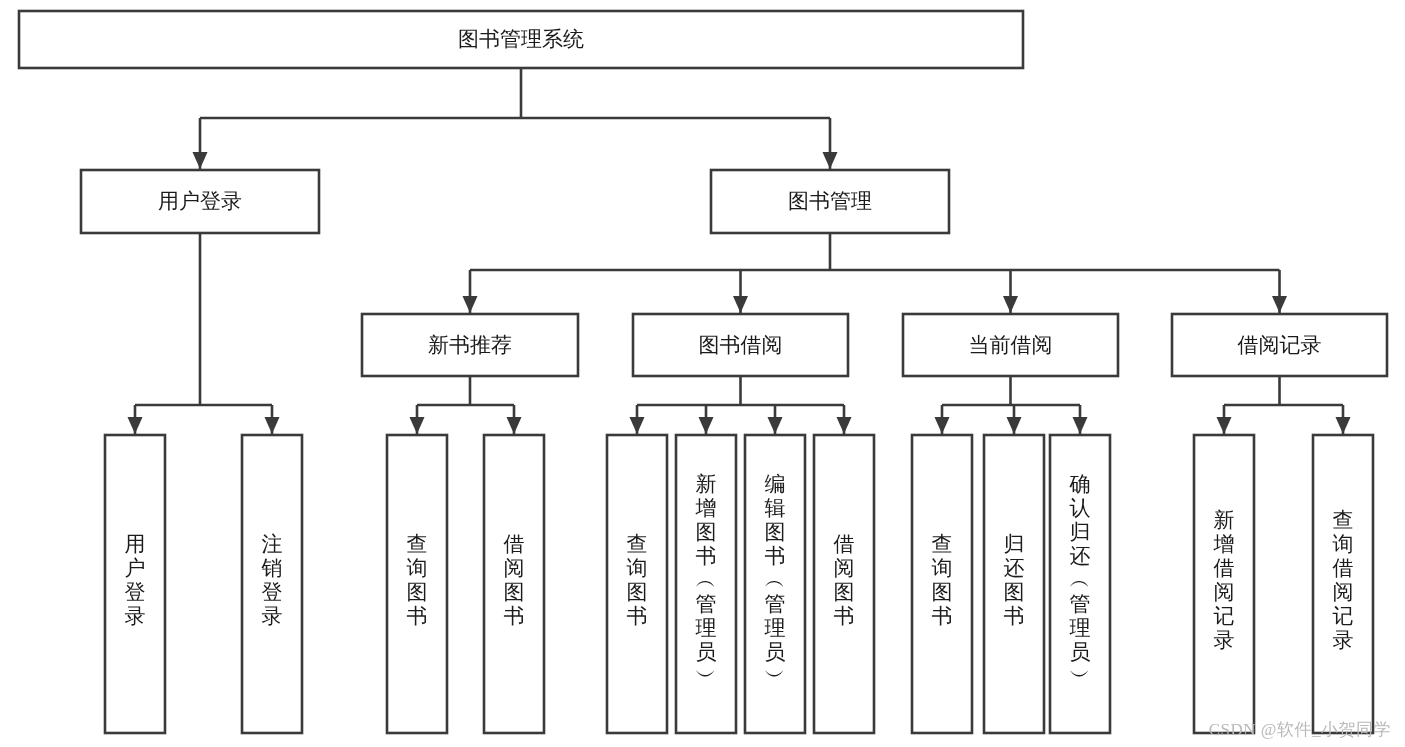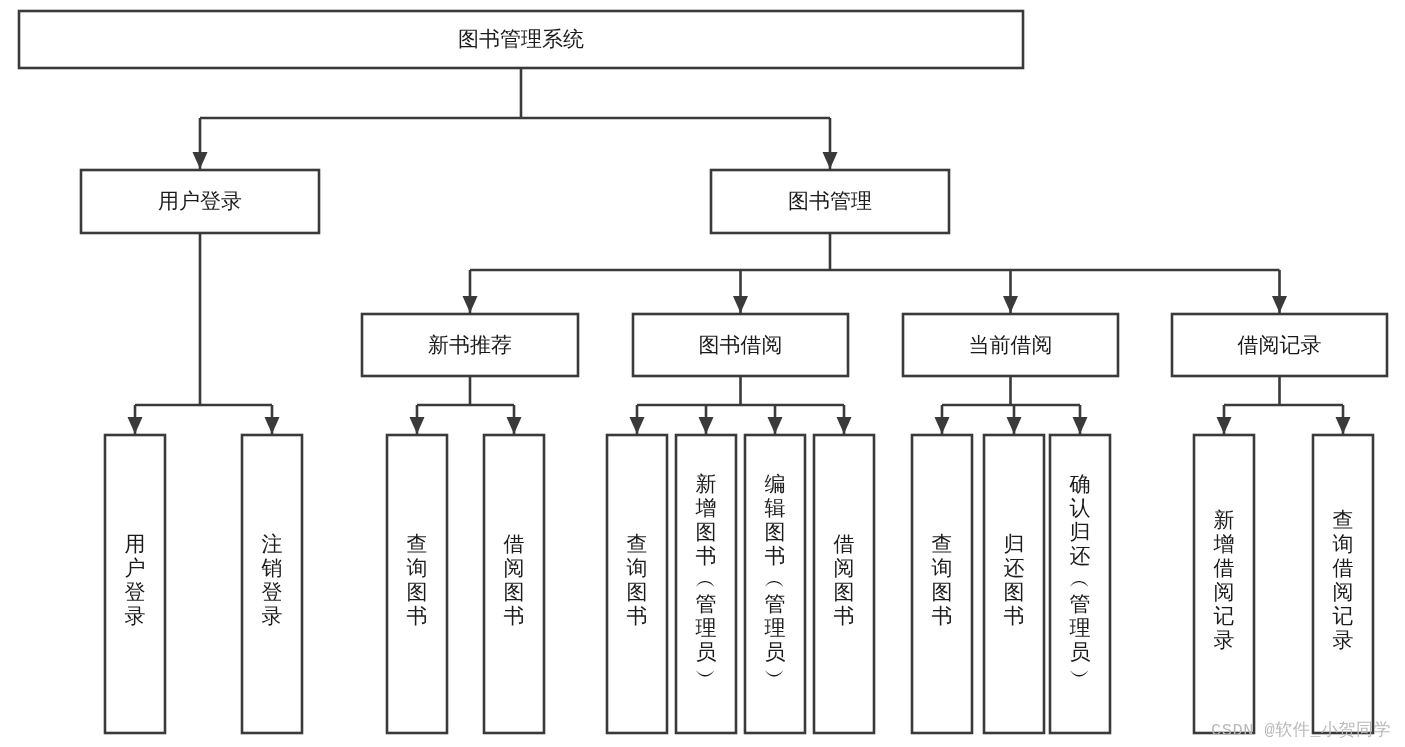--- a/index.html
+++ b/index.html
@@ -44,21 +44,21 @@
   .node-label-vertical {
     font-family: "Liberation Sans", "DejaVu Sans", sans-serif;
     font-size: 21px;
     fill: #1b1b1b;
     text-anchor: middle;
   }
   .watermark {
     position: absolute;
     right: 14px;
     bottom: 6px;
-    font-family: Liberation Mono, monospace;
+    font-family: Liberation Serif, serif;
     font-size: 17px;
     color: #b9b9b9;
     letter-spacing: 0.5px;
     white-space: nowrap;
     pointer-events: none;
   }
 </style>
 </head>
 <body>
 

